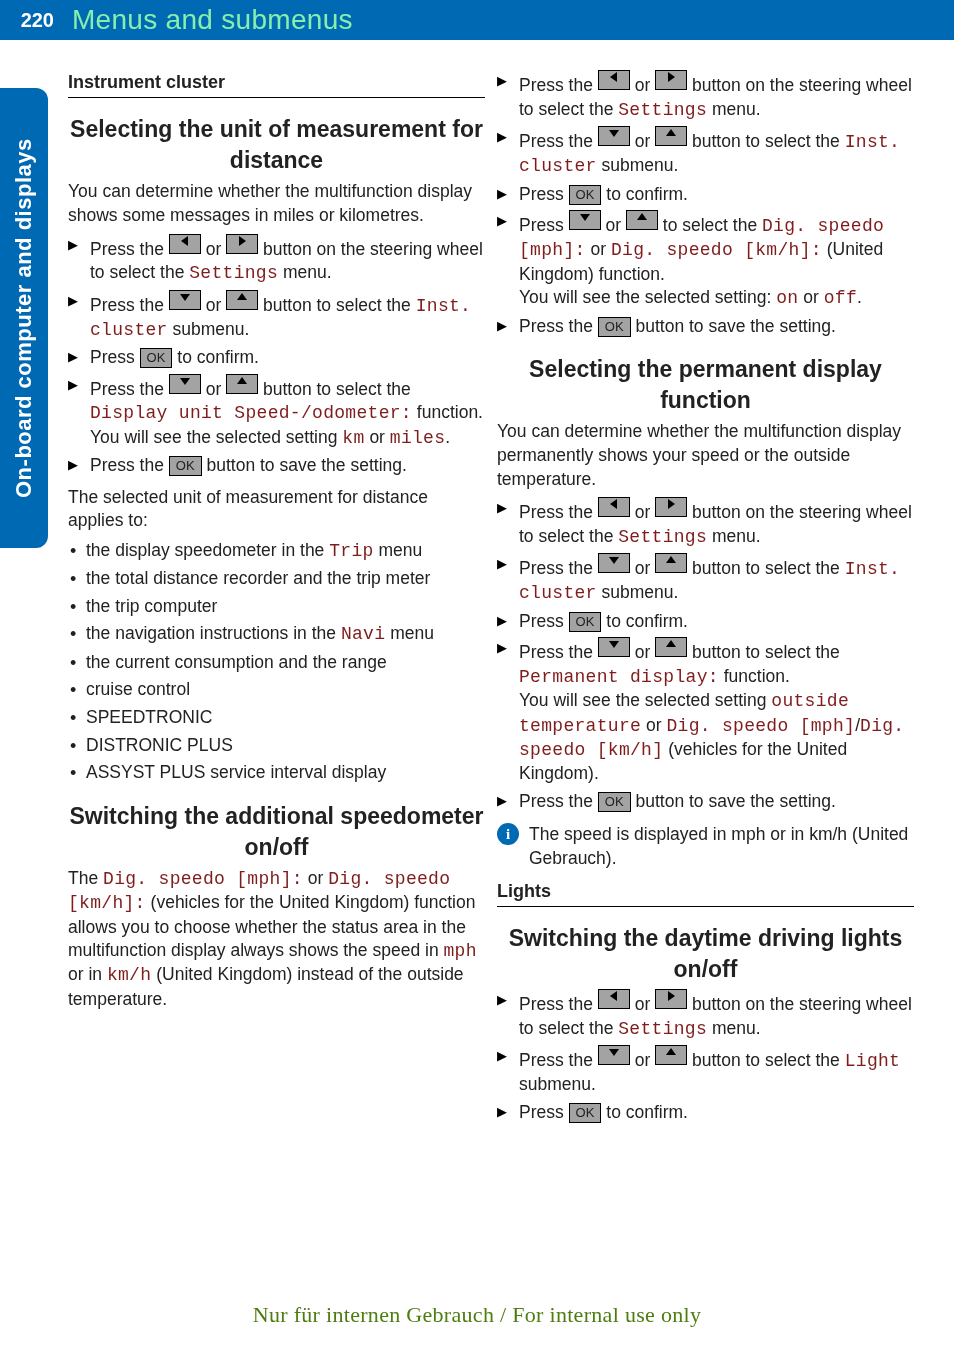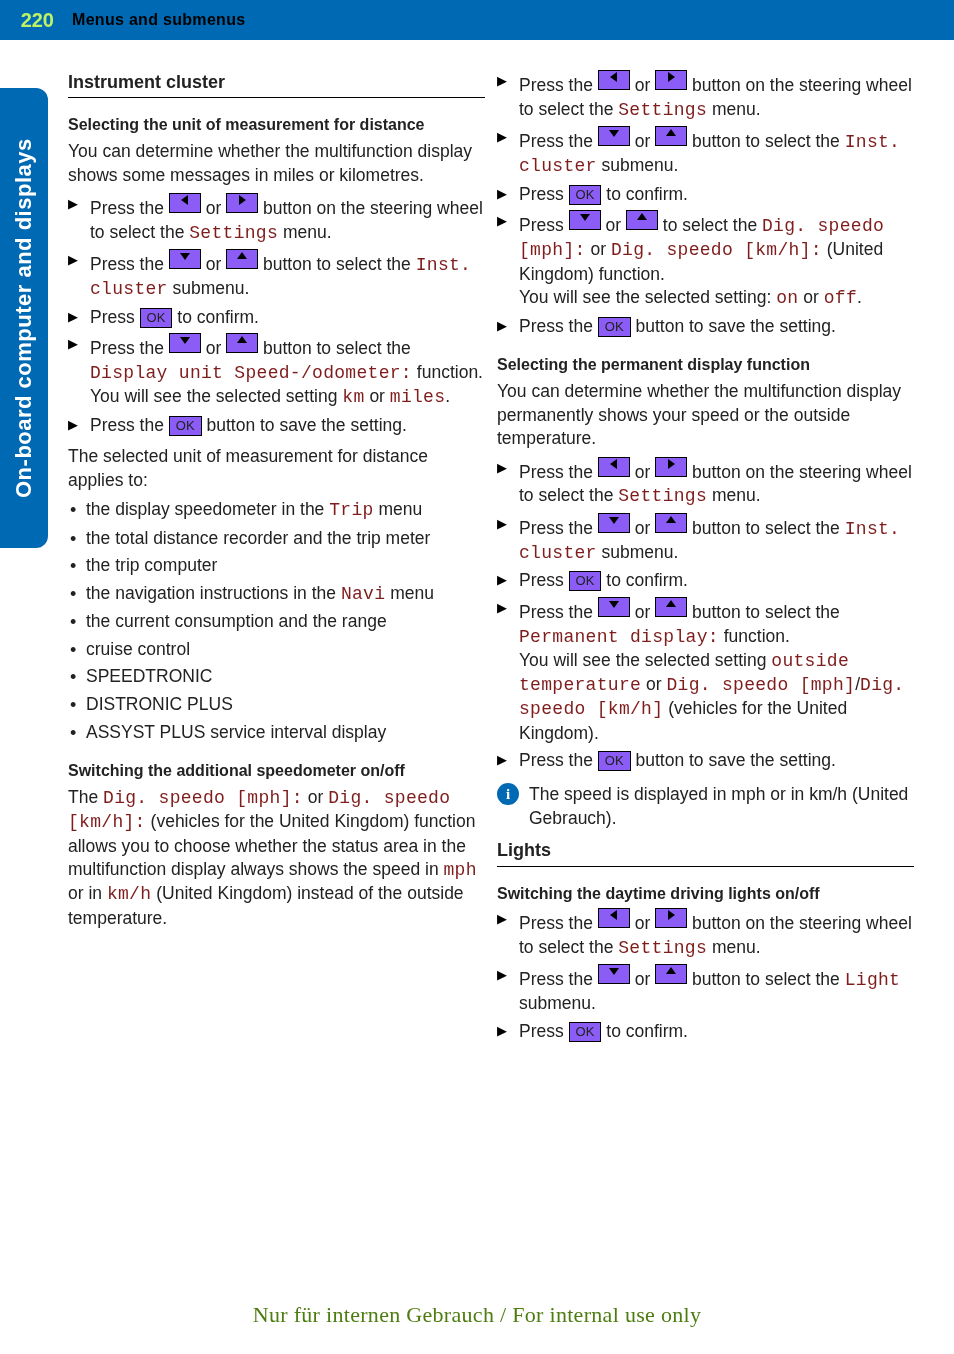--- a/index.html
+++ b/index.html
@@ -1,41 +1,41 @@
 <!DOCTYPE html>
 <html><head>
 <meta charset="utf-8">
 <style>
   * { box-sizing: border-box; margin: 0; padding: 0; }
   html, body { width: 954px; background: #fff; font-family: Arial, Helvetica, sans-serif; color: #222; }
   .page { position: relative; width: 954px; min-height: 1354px; }
 
   .header-bar { display: flex; align-items: stretch; height: 40px; }
-  .page-num-box { width: 60px; background: #0069b4; color: #bef264; font-weight: bold; font-size: 20px; display: flex; align-items: center; justify-content: flex-end; padding-right: 6px; }
-  .header-title { flex: 1; background: #0069b4; color: #000000; font-weight: bold; font-size: 16px; display: flex; align-items: center; padding-left: 12px; letter-spacing: 0.3px; }
+  .page-num-box { width: 60px; background: #0069b4; color: #ffffff; font-weight: bold; font-size: 20px; display: flex; align-items: center; justify-content: flex-end; padding-right: 6px; }
+  .header-title { flex: 1; background: #0069b4; color: #86efac; font-weight: normal; font-size: 28px; display: flex; align-items: center; padding-left: 12px; letter-spacing: 0.3px; }
 
   .side-tab { position: absolute; left: 0; top: 88px; width: 48px; height: 460px; background: #0069b4; border-top-right-radius: 12px; border-bottom-right-radius: 12px; }
   .side-tab-text { color: #fff; font-weight: bold; font-size: 22px; writing-mode: vertical-rl; transform: rotate(180deg); display: flex; align-items: center; justify-content: center; height: 100%; width: 100%; letter-spacing: 0.5px; }
 
   .content { display: flex; gap: 12px; padding: 30px 40px 0 68px; font-size: 17.5px; line-height: 1.35; }
   .col { flex: 1; min-width: 0; }
 
   .h1 { font-weight: bold; font-size: 18px; border-bottom: 1.5px solid #000; padding-bottom: 3px; margin-bottom: 10px; margin-top: 0; }
-  .h2 { font-weight: bold; font-size: 16px; margin-top: 16px; margin-bottom: 4px; }
+  .h2 { font-weight: bold; font-size: 23px; margin-top: 16px; margin-bottom: 4px; text-align: center; }
   p { margin-bottom: 6px; }
 
   .step-list, .bullet-list { list-style: none; padding-left: 0; margin-bottom: 8px; }
   .step-list > li { position: relative; padding-left: 22px; margin-bottom: 4px; }
   .step-list > li::before { content: "▶"; position: absolute; left: 0; top: 2px; font-size: 13px; color: #000; }
   .step-list > li .cont { display: block; }
 
   .bullet-list > li { position: relative; padding-left: 18px; margin-bottom: 4px; }
   .bullet-list > li::before { content: "•"; position: absolute; left: 2px; top: 0; font-size: 18px; }
 
-  .key { display: inline-block; border: 1.2px solid #000; padding: 0 6px; height: 20px; line-height: 18px; font-size: 13px; vertical-align: 1px; min-width: 32px; text-align: center; background: #8b5cf6; }
+  .key { display: inline-block; border: 1.2px solid #000; padding: 0 6px; height: 20px; line-height: 18px; font-size: 13px; vertical-align: 1px; min-width: 32px; text-align: center; background: #a3a3a3; }
   .key svg { display: block; margin: auto; }
 
   .menu { font-family: "Courier New", monospace; color: #7f1d1d; font-size: 18px; letter-spacing: 0.3px; }
 
   .info-row { display: flex; gap: 10px; margin-top: 10px; margin-bottom: 8px; padding-left: 0; }
   .info-icon { flex: 0 0 22px; }
   .info-icon .circ { width: 22px; height: 22px; border-radius: 50%; background: #0069b4; color: #fff; font-weight: bold; font-family: Georgia, serif; display: flex; align-items: center; justify-content: center; font-size: 15px; }
   .info-text { flex: 1; }
 
   .watermark { position: absolute; bottom: 26px; left: 0; width: 100%; text-align: center; color: #4d7c0f; font-family: Georgia, 'Times New Roman', serif; font-size: 22px; letter-spacing: 0.3px; }

